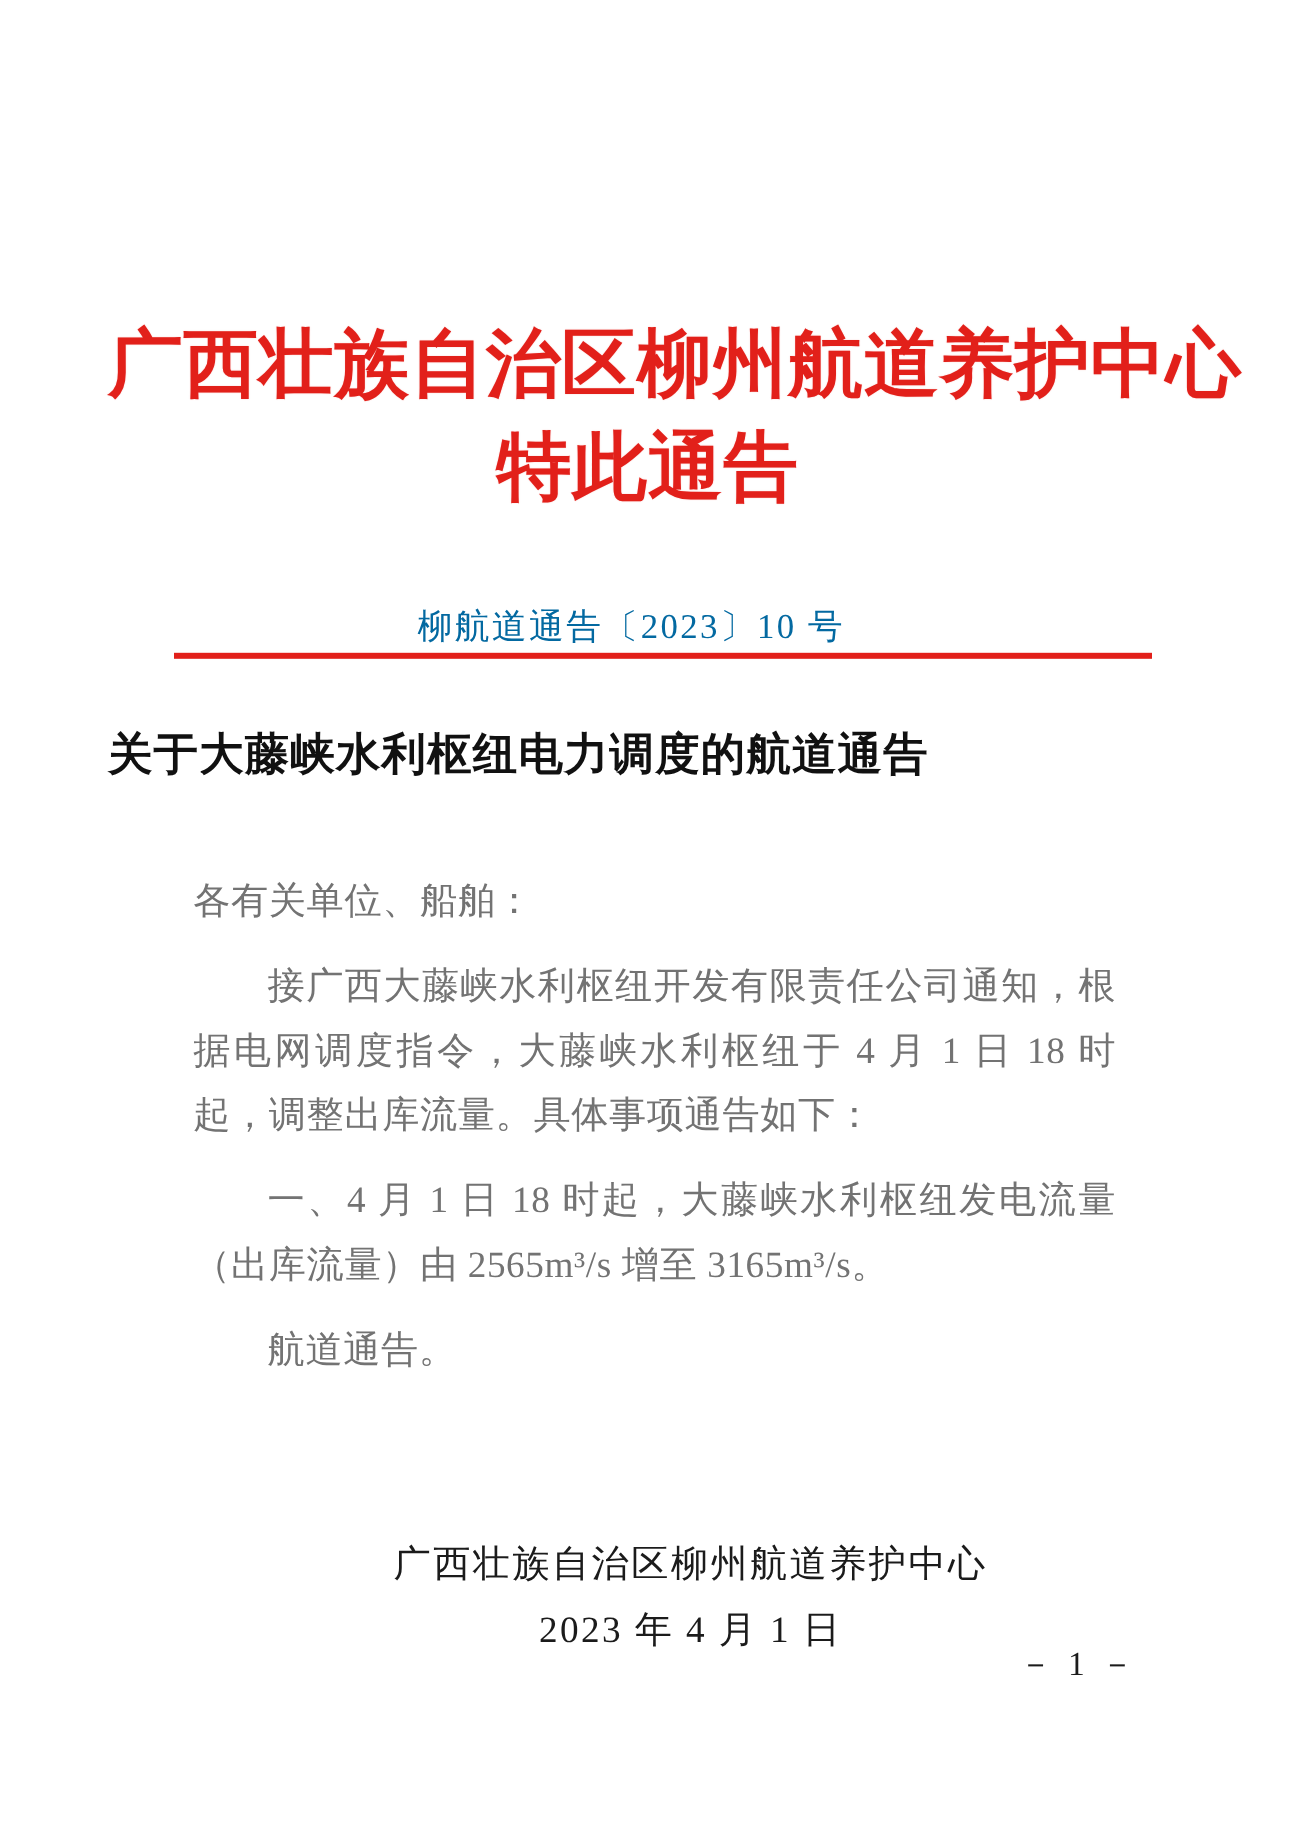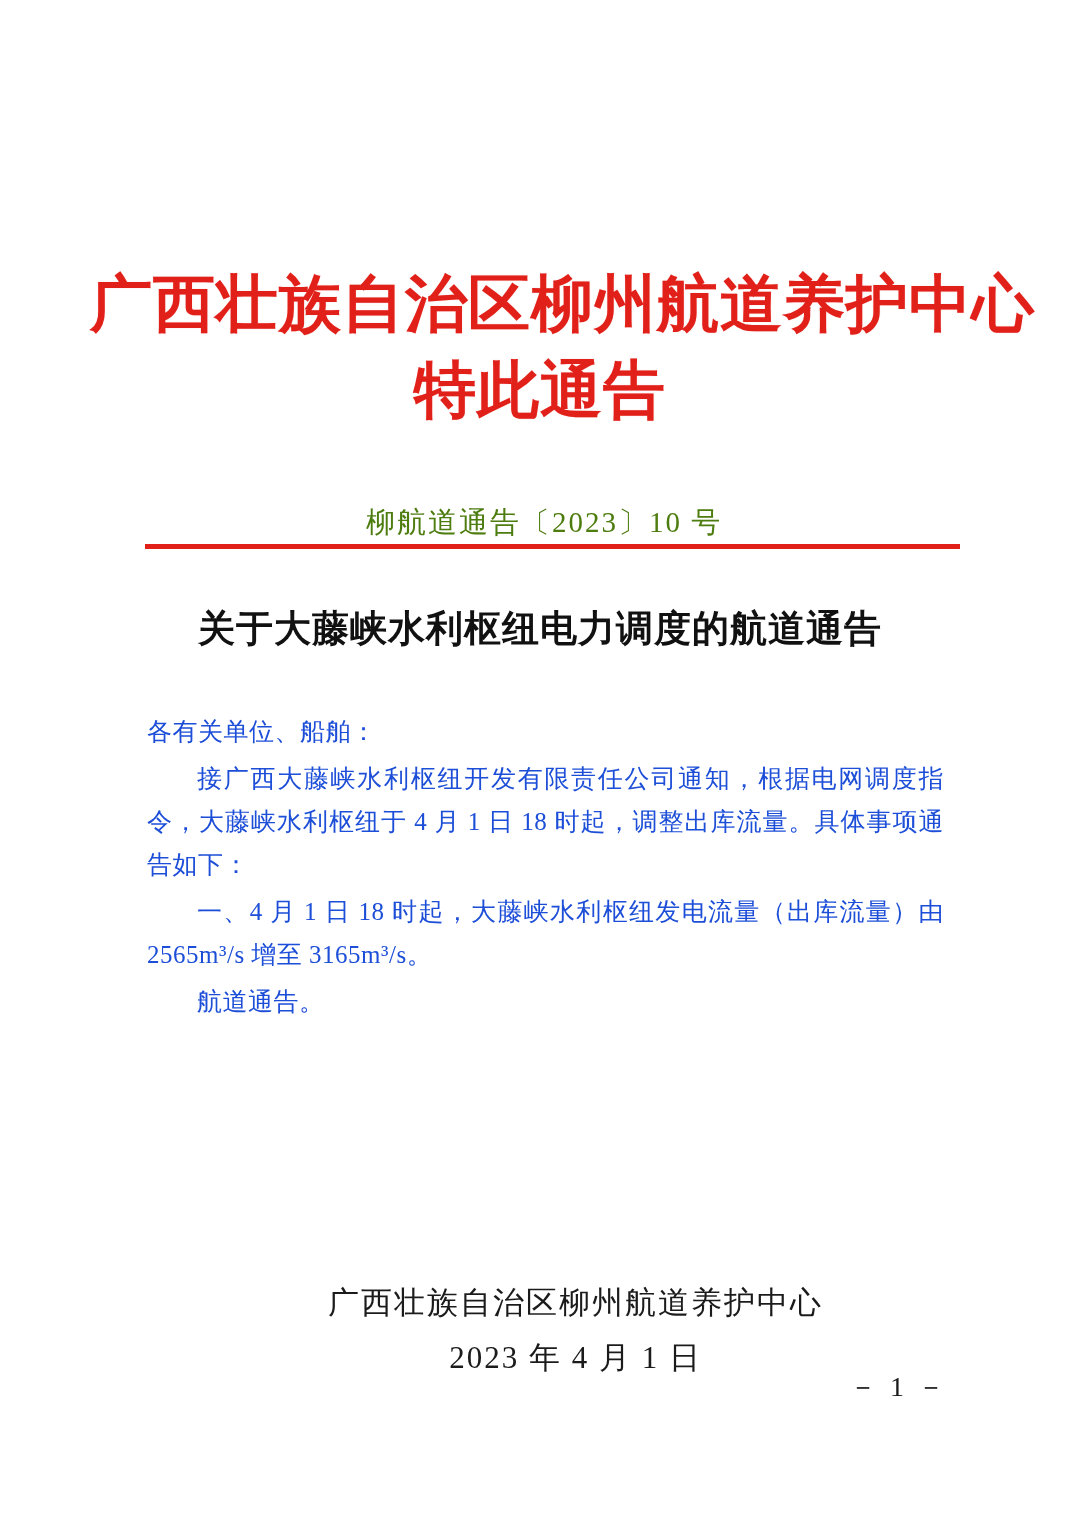--- a/index.html
+++ b/index.html
@@ -41,67 +41,66 @@
     font-size: 62px;
     line-height: 1.38;
     letter-spacing: 1px;
     white-space: nowrap;
     text-shadow: 0 0 1px rgba(226,32,26,0.35);
   }
 
   
   .doc-number {
     position: absolute;
-    left: 94px;
+    left: 76px;
     top: 503px;
     width: 900px;
     text-align: center;
     font-size: 29px;
     letter-spacing: 2px;
-    color: #4d7c0f;
+    color: #0369a1;
   }
 
   .red-rule {
     position: absolute;
     left: 145px;
     top: 544px;
     width: 815px;
     height: 5px;
     background: #e2201a;
   }
 
   
   .doc-title {
     position: absolute;
     left: 90px;
     top: 604px;
     width: 900px;
-    text-align: center;
     font-size: 37px;
     font-weight: bold;
     letter-spacing: 1px;
     color: #111111;
   }
 
   
   .body-block {
     position: absolute;
     left: 143px;
     top: 706px;
     width: 805px;
   }
 
   .para {
-    font-size: 25px;
+    font-size: 31px;
     line-height: 1.72;
     text-align: justify;
     text-justify: inter-ideograph;
     letter-spacing: 0.5px;
-    margin: 4px;
-    color: #1d4ed8;
+    margin: 18px;
+    color: #737373;
   }
 
   .para.indent {
     text-indent: 2em;
   }
 
   
   .signature {
     position: absolute;
     left: 143px;

